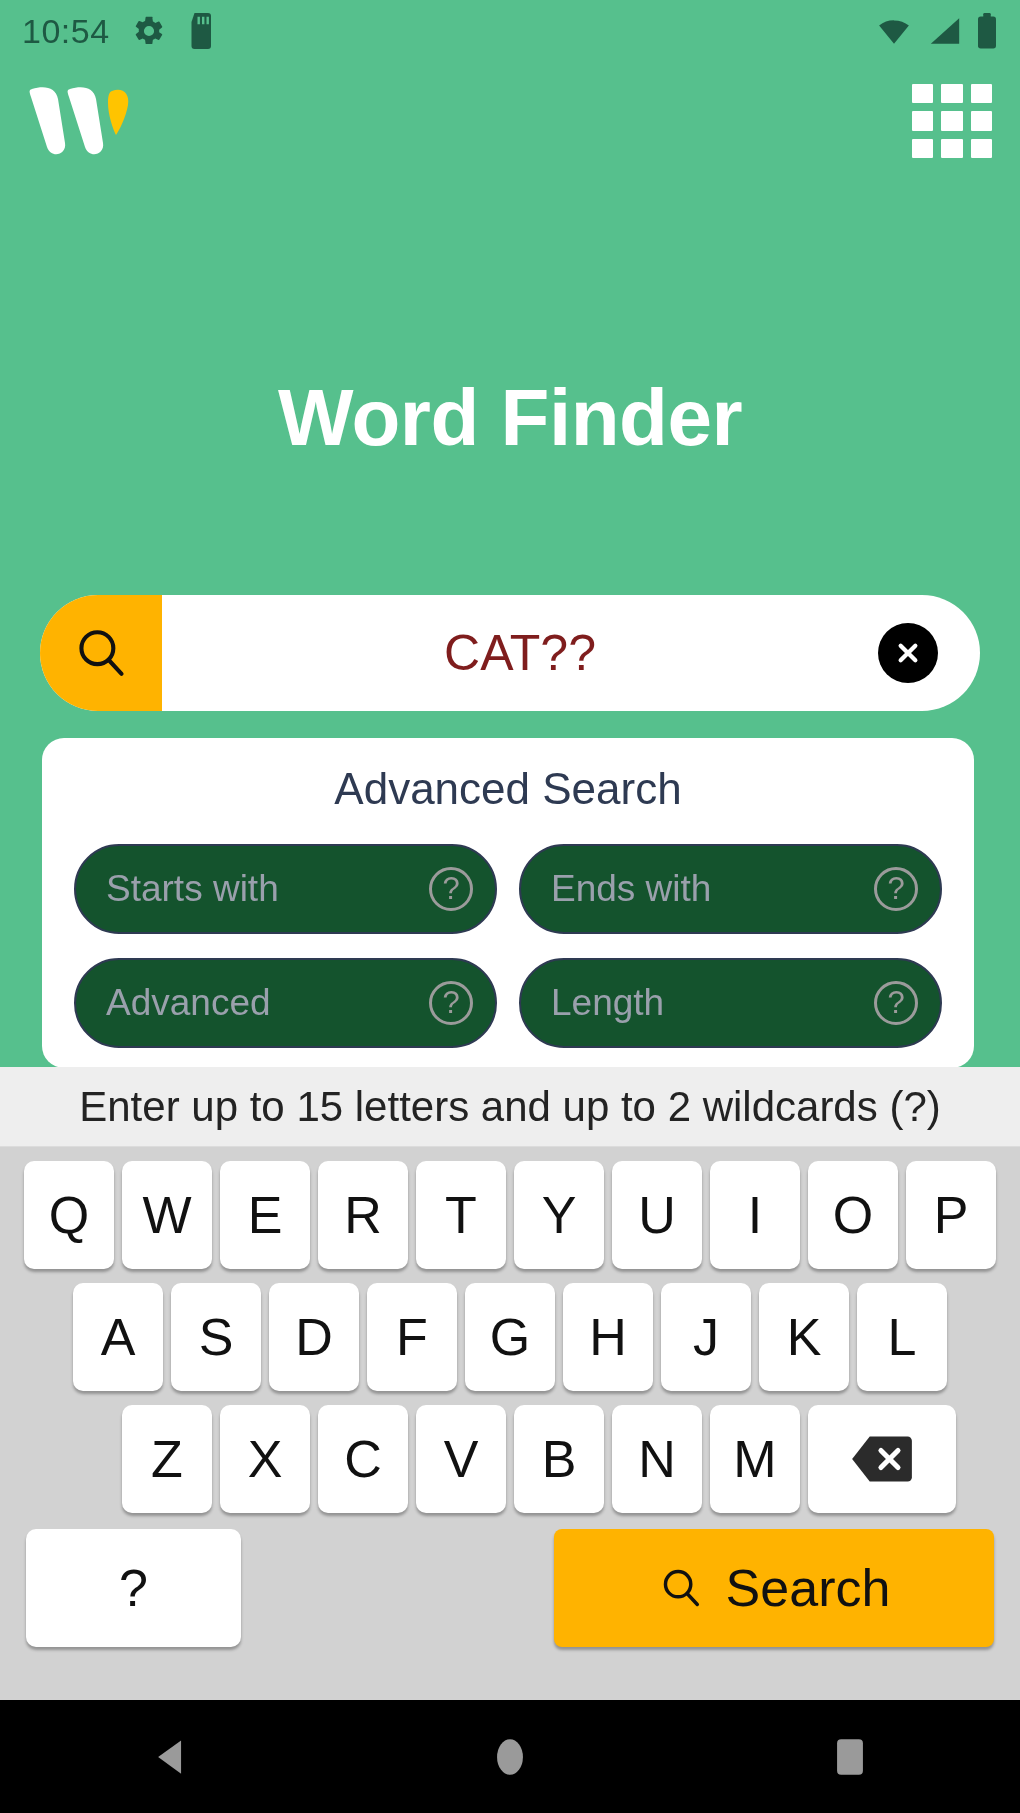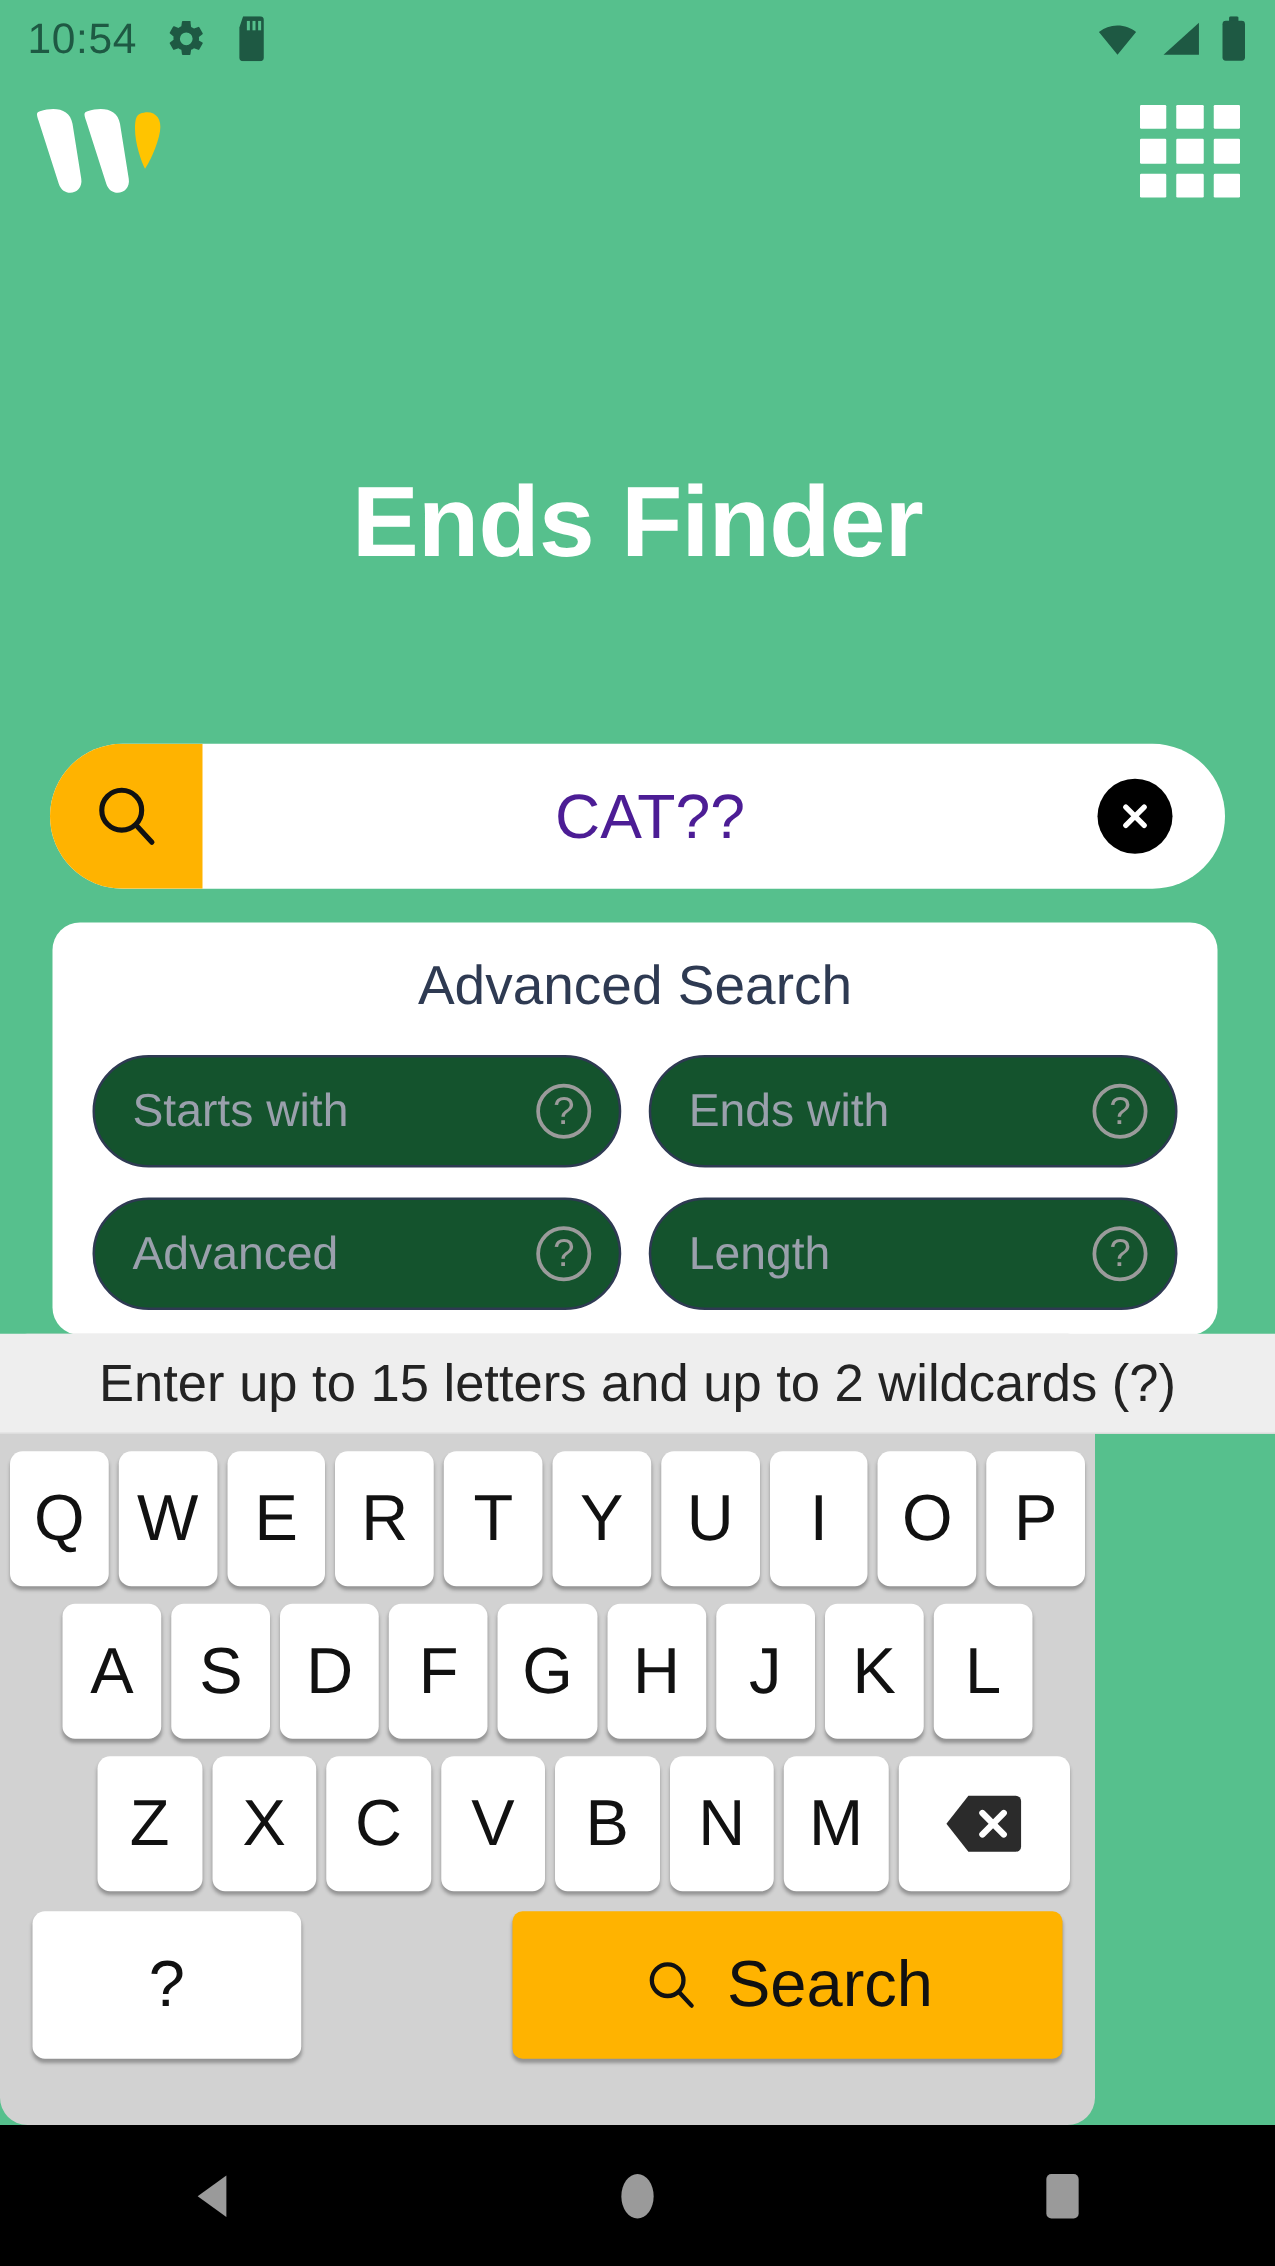--- a/index.html
+++ b/index.html
@@ -94,21 +94,21 @@
     cursor: pointer;
   }
   #search-input {
     flex: 1 1 auto;
     border: none;
     outline: none;
     height: 116px;
     font-family: "Liberation Sans", sans-serif;
     font-size: 50px;
     text-align: center;
-    color: #4c1d95;
+    color: #7f1d1d;
     background: transparent;
     padding-right: 0;
   }
   #search-clear-button {
     flex: 0 0 auto;
     width: 60px; height: 60px;
     margin-right: 42px;
     border-radius: 50%;
     background: #000000;
     display: flex;
@@ -164,23 +164,22 @@
     display: flex;
     align-items: center;
     justify-content: center;
     cursor: pointer;
   }
 
   
   #keyboard-panel {
     position: absolute;
     left: 0; top: 1067px;
-    width: 876px; height: 633px;
+    width: 1020px; height: 633px;
     background: #d2d2d2;
-    border-radius: 22px;
   }
   #keyboard-hint {
     width: 1020px; height: 80px;
     background: #eeeeee;
     display: flex;
     align-items: center;
     justify-content: center;
     font-size: 42px;
     color: #232323;
     border-bottom: 1px solid #dcdcdc;
@@ -299,21 +298,21 @@
       <i></i>
       <i></i>
       <i></i>
       <i></i>
       <i></i>
       <i></i>
       <i></i>
     </div>
   </div>
 
-  <div id="page-title">Ends Finder</div>
+  <div id="page-title">Word Finder</div>
 
   <div id="search-bar">
     <div id="search-submit-icon-button">
       <svg width="58" height="58" viewBox="0 0 24 24" fill="none" stroke="#111111" stroke-width="1.7">
         <circle cx="10.5" cy="10" r="6.6"></circle>
         <line x1="15.3" y1="15" x2="20.5" y2="20.6" stroke-linecap="round"></line>
       </svg>
     </div>
     <input id="search-input" type="text" value="CAT??" style="">
     <div id="search-clear-button">

